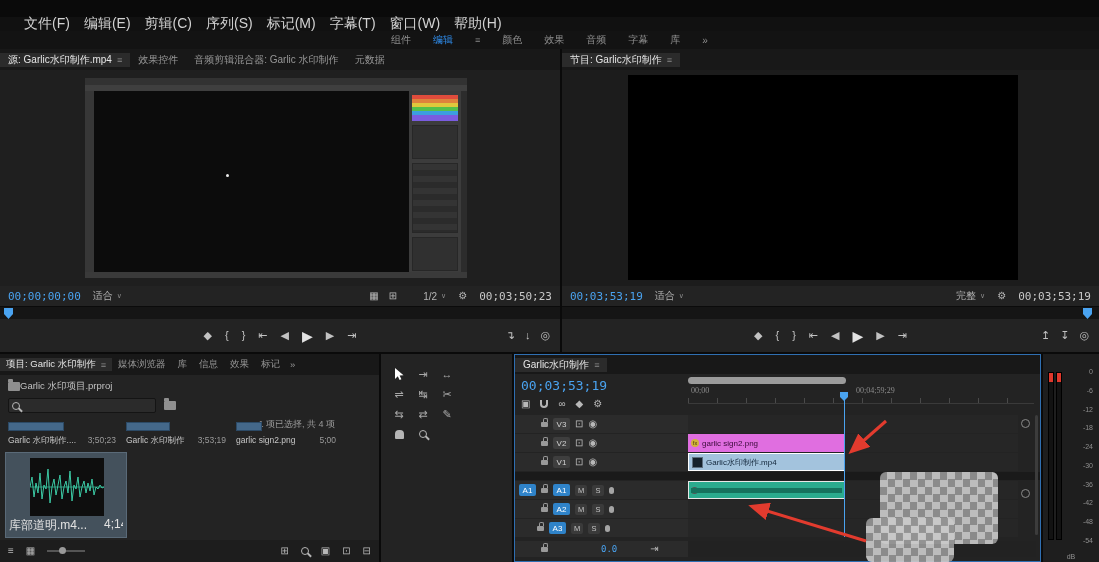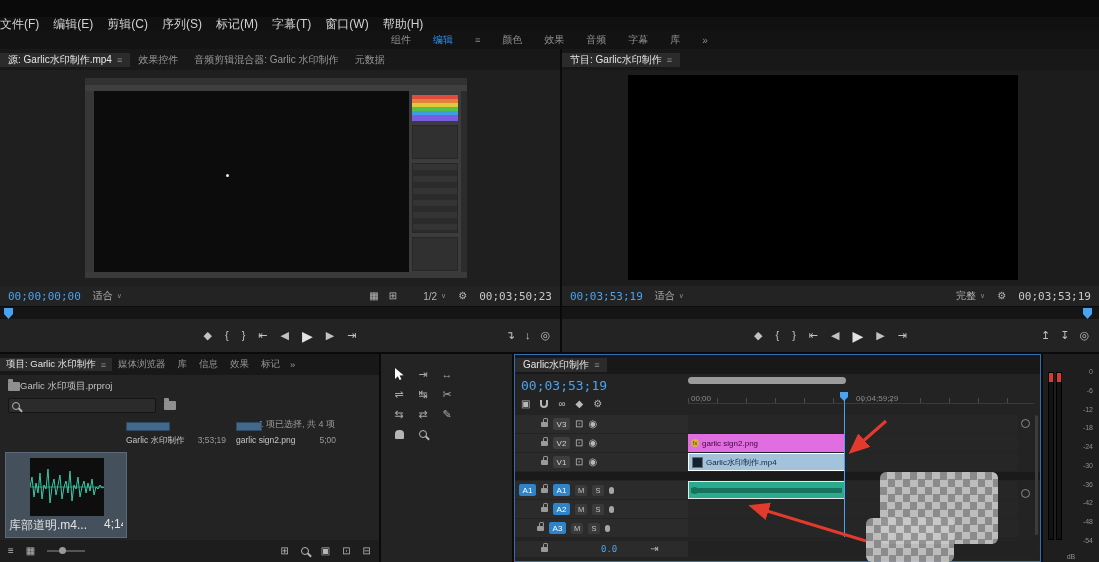--- a/index.html
+++ b/index.html
@@ -9,21 +9,21 @@
 
   
   .titlebar { position:absolute; left:0; top:0; right:0; height:17px; background:#0e0e0e;
               display:flex; align-items:center; gap:6px; padding:0 6px; font-size:10px; color:#d8d8d8; }
   .prlogo { width:12px; height:12px; background:#2a0b3f; color:#b98ae8; font-size:7px; font-weight:bold;
             display:flex; align-items:center; justify-content:center; border-radius:2px; }
   .wbtns { margin-left:auto; display:flex; gap:2px; }
   .wbtn { width:22px; height:15px; display:flex; align-items:center; justify-content:center;
           font-size:9px; color:#cfcfcf; }
   .menubar { position:absolute; left:0; top:17px; right:0; height:14px; background:#111;
-             display:flex; align-items:center; gap:14px; padding:0 0; font-size:12px; color:#d2d2d2; }
+             display:flex; align-items:center; gap:14px; padding:0 24px; font-size:14px; color:#d2d2d2; }
   .wsbar { position:absolute; left:0; top:31px; right:0; height:18px; background:#131313;
            display:flex; align-items:center; justify-content:center; gap:22px; font-size:10px; color:#8e8e8e; }
   .ws.active { color:#2f8ceb;text-align:right; }
   .pm { color:#8a8a8a; font-size:9px; }
 
   
   .panel { position:absolute; background:#232323; overflow:hidden; }
   .tabs { display:flex; align-items:center; height:21px; background:#181818;
           font-size:10px; color:#979797; white-space:nowrap; overflow:hidden; }
   .tab { display:flex; align-items:center; gap:5px; padding:0 8px; }
@@ -105,22 +105,22 @@
   .clip { position:absolute; top:0; height:100%; display:flex; align-items:center; gap:3px;
           padding:0 3px; font-size:8px; overflow:hidden; white-space:nowrap; }
   .fxb { width:8px; height:8px; border-radius:50%; background:#565656; color:#e2e2e2; font-size:5.5px;
          display:inline-flex; align-items:center; justify-content:center; flex:none; }
   .fxb.yellow { background:#d2b43c; color:#413300; }
   .cthumb { width:11px; height:11px; background:#16222c; border:1px solid #5e7documents0; border:1px solid #5e7080; flex:none; }
   .ruler { position:absolute; left:173px; right:6px; top:31px; height:18px;
            background-image:repeating-linear-gradient(to right,#4a4a4a 0 1px,transparent 1px 29px);
            background-size:100% 5px; background-position:left bottom; background-repeat:no-repeat;
            border-bottom:1px solid #3a3a3a; }
-  .rlabel { position:absolute; top:8px; font-size:8px; color:#8c8c8c;
-            font-family:Liberation Sans, sans-serif; }
+  .rlabel { position:absolute; top:0; font-size:8px; color:#8c8c8c;
+            font-family:Liberation Serif, serif; }
   .zoombar { position:absolute; left:173px; top:22px; width:158px; height:7px; background:#9b9b9b; border-radius:4px; }
   .playline { position:absolute; left:329px; top:40px; height:142px; width:1px; background:#4aa3f0; z-index:6; }
   .knob { position:absolute; width:9px; height:9px; border:1px solid #8a8a8a; border-radius:50%; left:506px; }
 
   
   .mbar { position:absolute; width:6px; top:18px; height:168px; background:#121212; border:1px solid #000; }
   .mbar .clipred { position:absolute; top:0; left:0; right:0; height:9px; background:#e0382c; }
   .mticks { position:absolute; left:24px; top:14px; width:26px; height:176px; display:flex;
             flex-direction:column; justify-content:space-between; align-items:flex-end;
             font-size:7px; color:#8f8f8f; }
@@ -303,20 +303,27 @@
       <span class="folder"></span>
       <span>Garlic 水印项目.prproj</span>
     </div>
     <div style="position:absolute;left:8px;top:44px;display:flex;align-items:center;gap:8px">
       <span class="mag" style="position:absolute;left:4px;top:4px;z-index:2"></span>
       <input class="search" value="" style="">
       <span class="folder"></span>
     </div>
     <div class="statusline" style="right:44px;top:64px">1 项已选择, 共 4 项</div>
 
+    <div class="pitem" style="position:absolute;left:8px;top:68px;width:108px">
+      <div class="pthumb" style="width:56px"></div>
+      <div class="pname">
+        <span>Garlic 水印制作....</span>
+        <span class="pdur">3;50;23</span>
+      </div>
+    </div>
     <div class="pitem" style="position:absolute;left:126px;top:68px;width:100px">
       <div class="pthumb" style="width:44px"></div>
       <div class="pname">
         <span>Garlic 水印制作</span>
         <span class="pdur">3;53;19</span>
       </div>
     </div>
     <div class="pitem" style="position:absolute;left:236px;top:68px;width:100px">
       <div class="pthumb" style="width:26px"></div>
       <div class="pname">

